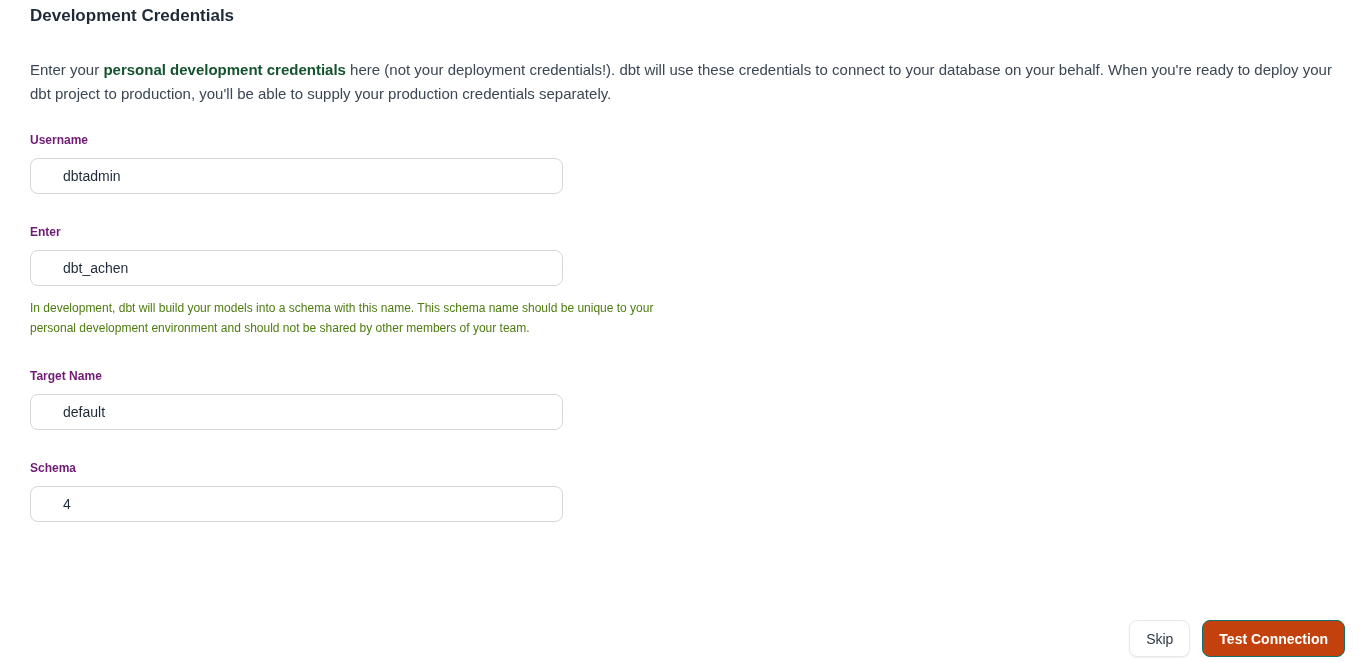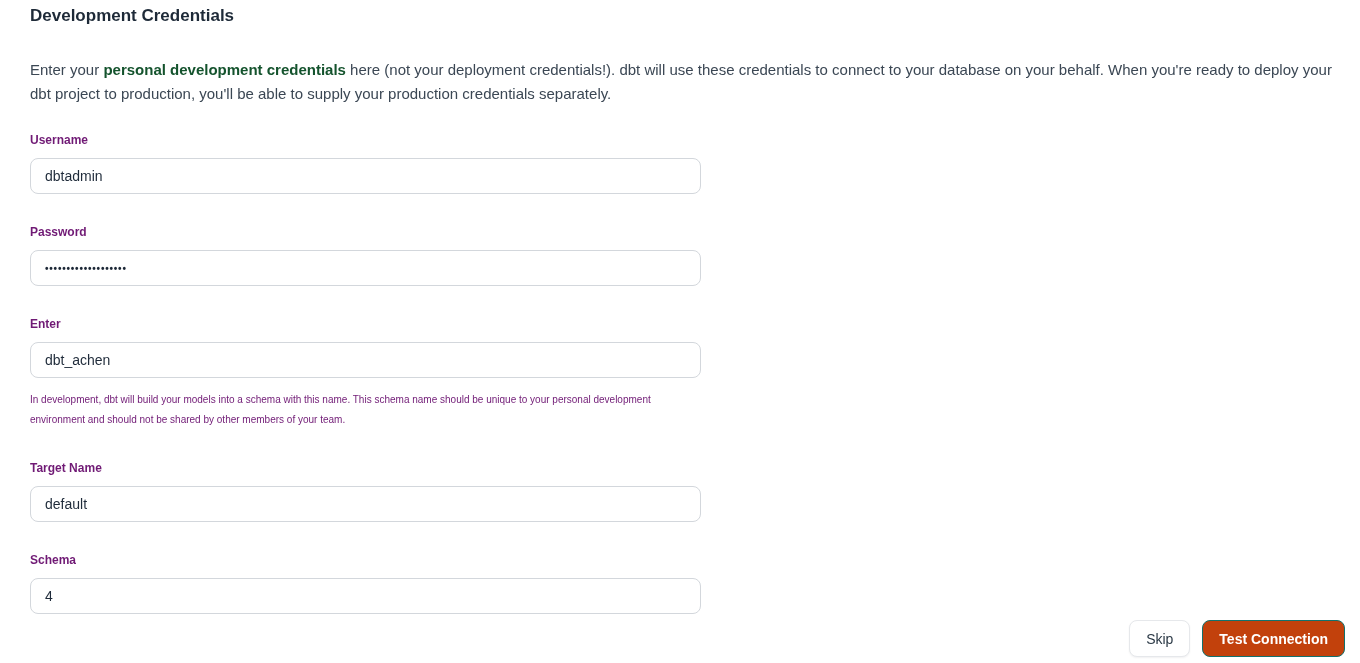--- a/index.html
+++ b/index.html
@@ -37,42 +37,42 @@
   .credentials-form { margin-top: 27px; }
   .field { margin-bottom: 31px; }
   .field .label {
     display: block;
     font-size: 12px;
     font-weight: 700;
     color: #701a75;
     margin-bottom: 11px;
   }
   .field .input {
-    width: 671px;
+    width: 533px;
     height: 36px;
     border: 1px solid #d3d7dc;
     border-radius: 8px;
     background: #ffffff;
-    padding: 0 14px;
+    padding: 0 32px;
     font-family: "Liberation Sans", sans-serif;
     font-size: 14px;
     color: #1f2b3a;
     outline: none;
   }
   .field .input.password-masked {
     font-size: 10px;
     font-weight: 700;
     letter-spacing: 0.8px;
     color: #1b2635;
   }
   .field .help-text {
     margin-top: 12px;
-    font-size: 10px;
+    font-size: 12px;
     line-height: 20px;
-    color: #701a75;
+    color: #4d7c0f;
     max-width: 670px;
   }
   .actions {
     position: absolute;
     right: 15px;
     bottom: 6px;
     display: flex;
     align-items: center;
     gap: 12px;
   }
@@ -110,24 +110,20 @@
 
   <p class="intro"><span>Enter your </span><strong>personal development credentials</strong><span> here (not your deployment credentials!). dbt will use these credentials to connect to your database on your behalf. When you're ready to deploy your dbt project to production, you'll be able to supply your production credentials separately.</span></p>
 
   <form class="credentials-form">
 
     <div class="field">
       <label class="label">Username</label>
       <input class="input" type="text" value="dbtadmin" style="">
     </div>
 
-    <div class="field">
-      <label class="label">Password</label>
-      <input class="input password-masked" type="text" value="•••••••••••••••••••" style="">
-    </div>
 
     <div class="field">
       <label class="label">Enter</label>
       <input class="input" type="text" value="dbt_achen" style="">
       <div class="help-text">In development, dbt will build your models into a schema with this name. This schema name should be unique to your personal development environment and should not be shared by other members of your team.</div>
     </div>
 
     <div class="field">
       <label class="label">Target Name</label>
       <input class="input" type="text" value="default" style="">

